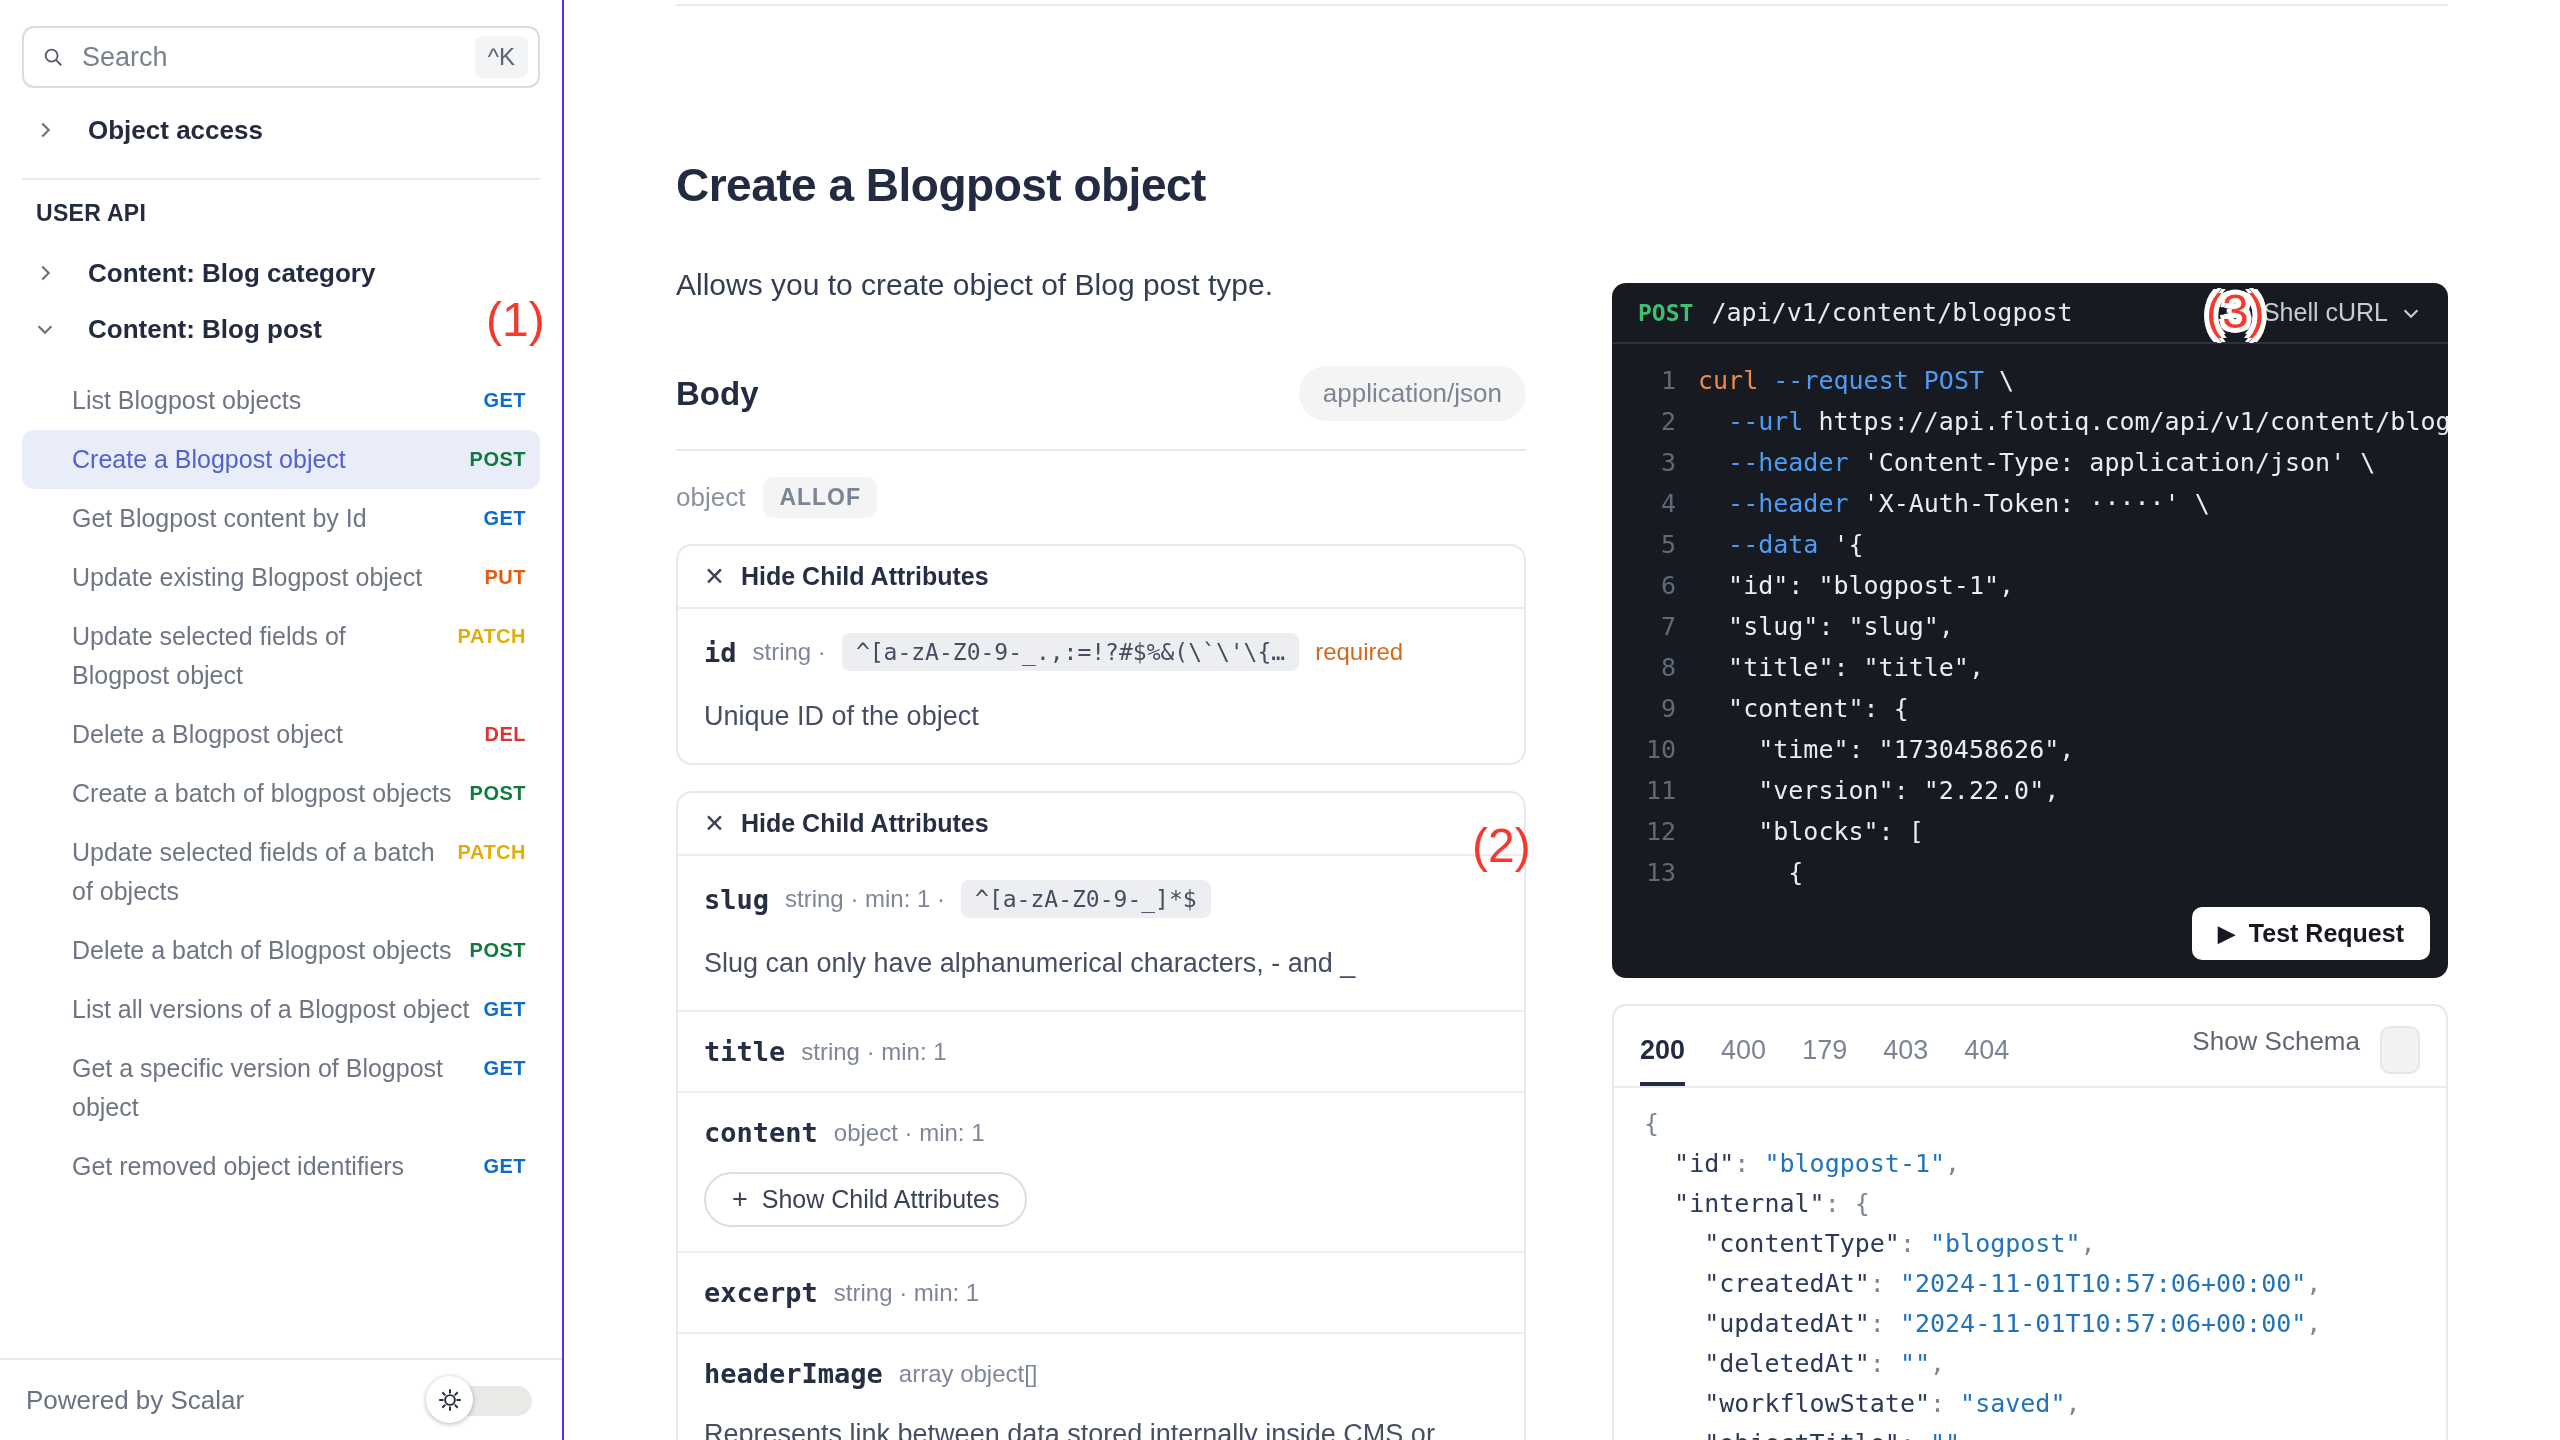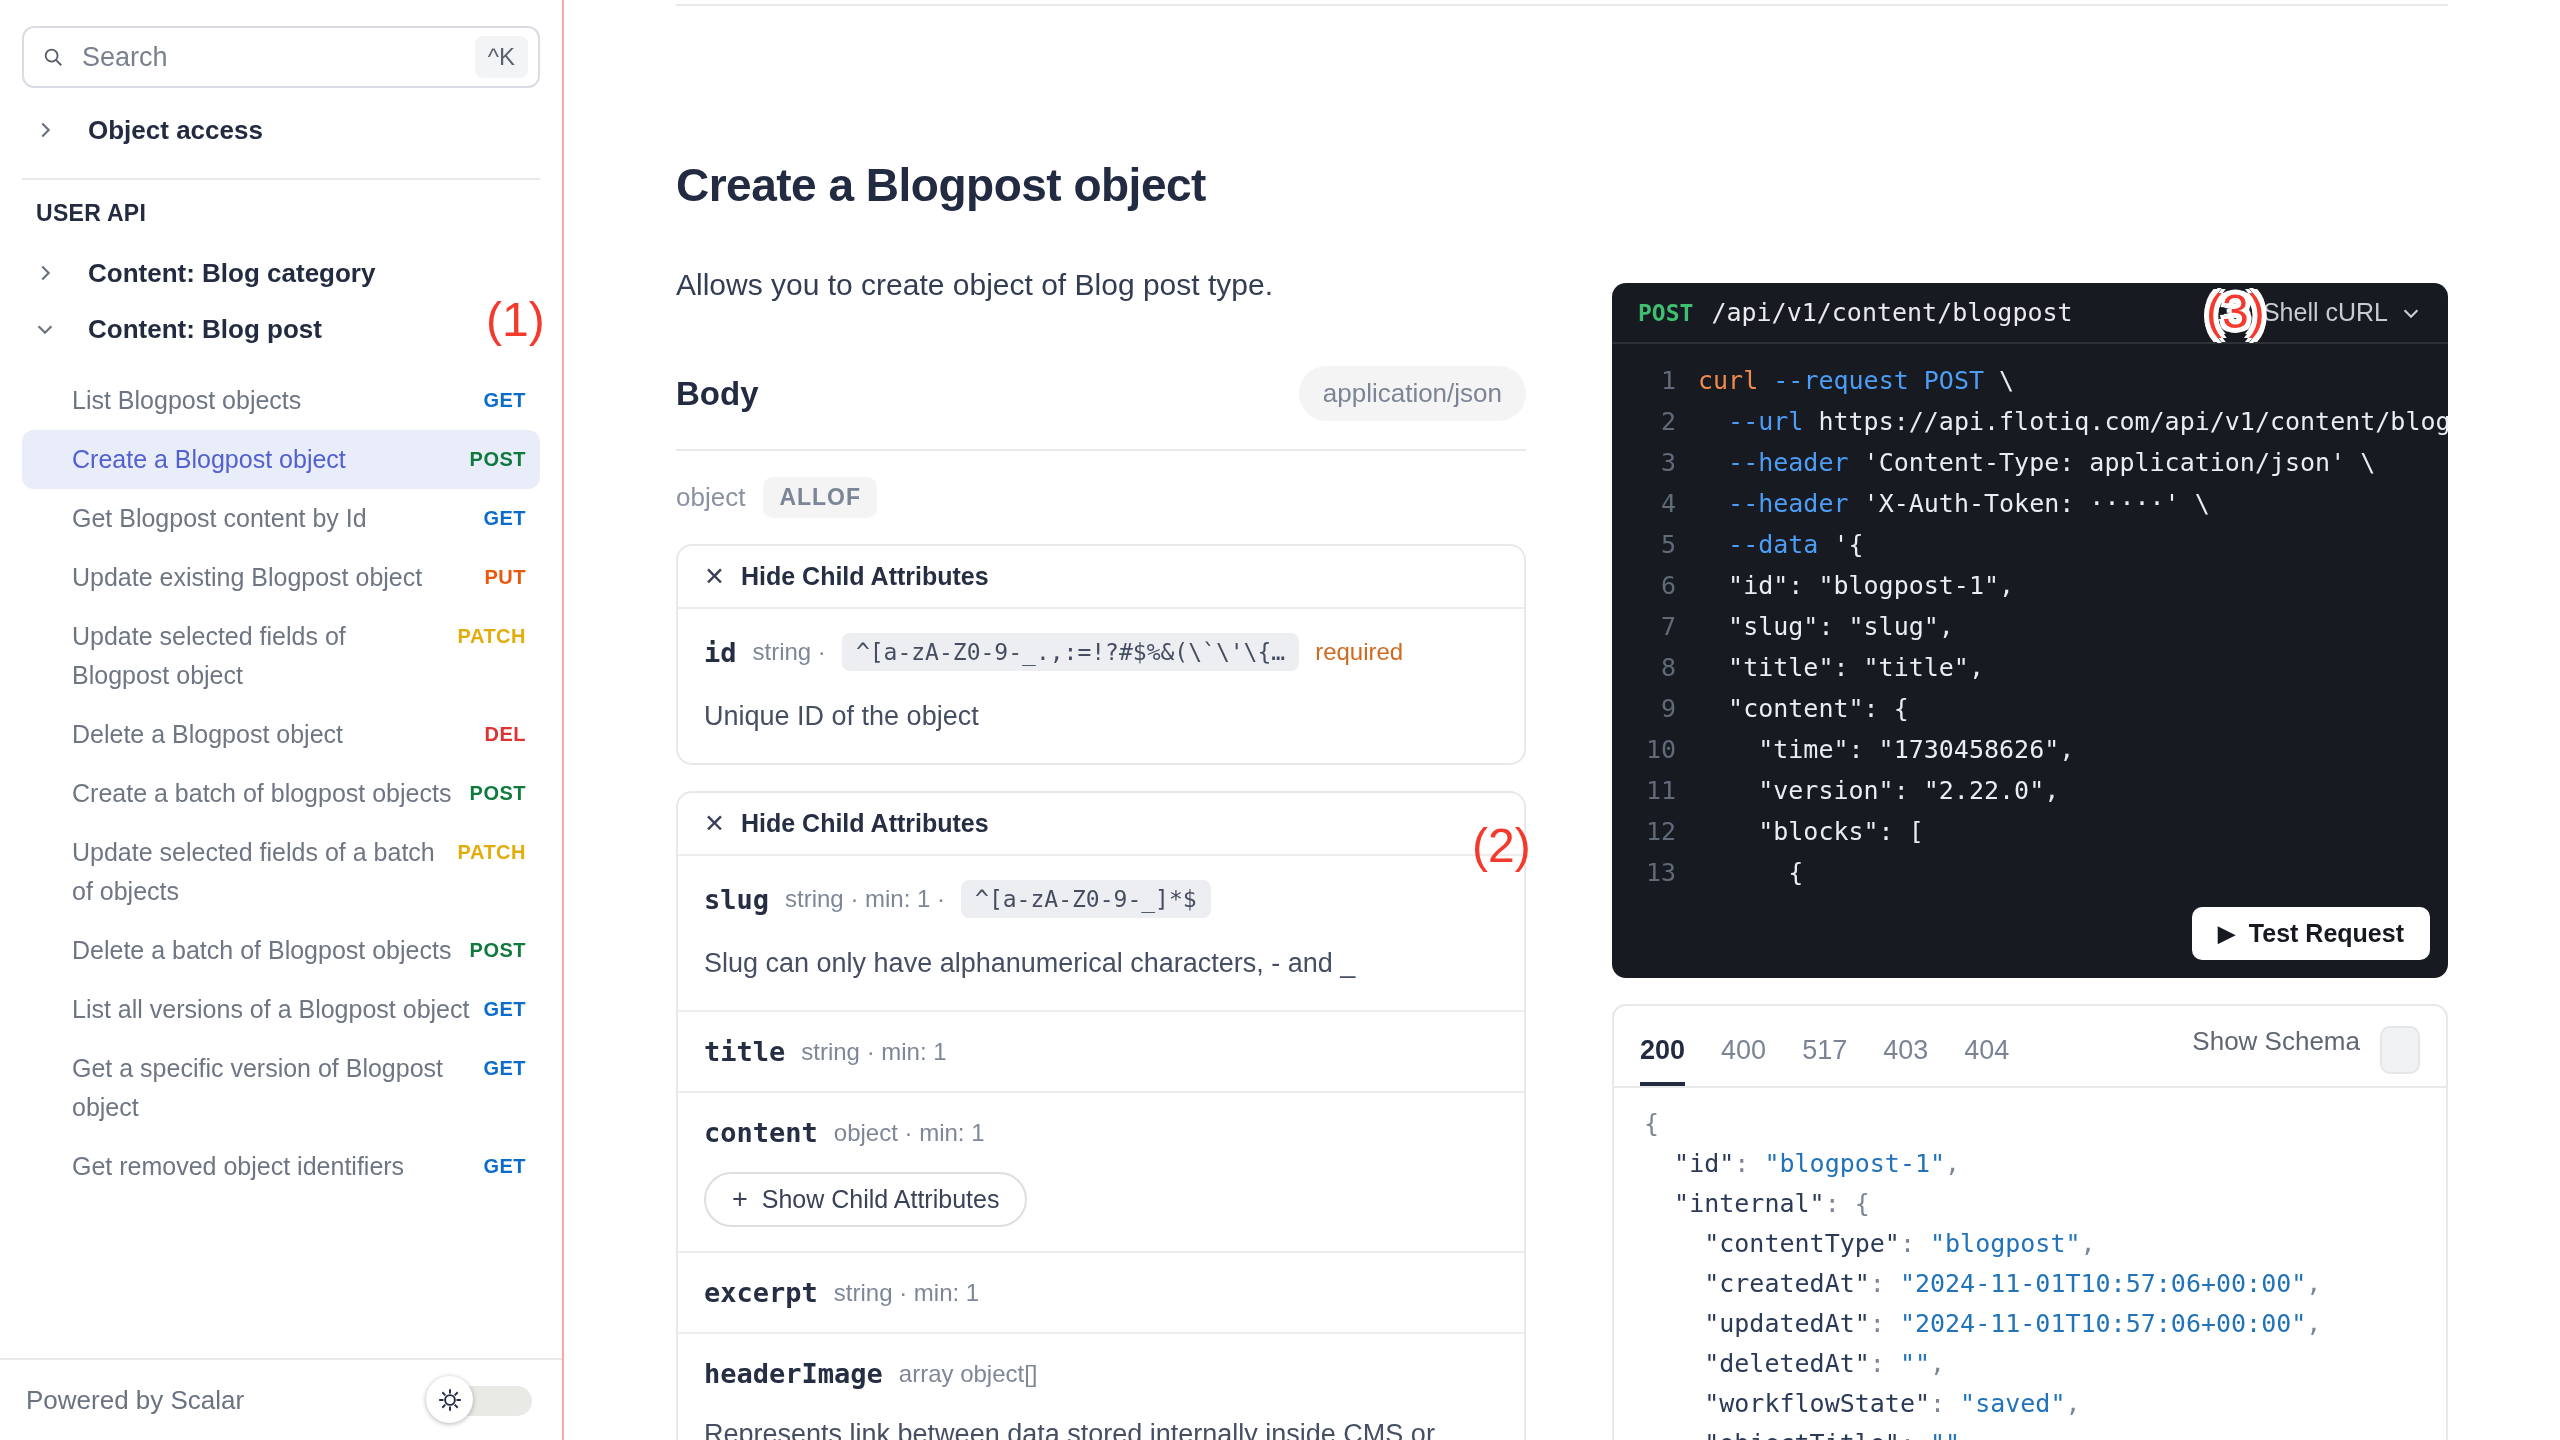--- a/index.html
+++ b/index.html
@@ -1,21 +1,21 @@
 <!DOCTYPE html>
 <html><head>
 <meta charset="utf-8">
 <style>
   html,body{margin:0;padding:0;}
   body{width:2560px;height:1440px;position:relative;overflow:hidden;background:#ffffff;
        font-family:"Liberation Sans",sans-serif;color:#232c44;}
 
   
   .sidebar{position:absolute;left:0;top:0;width:564px;height:1440px;background:#fff;
-           border-right:2px solid #fca5a5;display:flex;flex-direction:column;box-sizing:border-box;}
+           border-right:2px solid #6d28d9;display:flex;flex-direction:column;box-sizing:border-box;}
   .side-scroll{flex:1;padding:26px 22px 0;overflow:hidden;}
   .search-box{display:flex;align-items:center;gap:16px;height:62px;border:2px solid #d9dce2;
               border-radius:12px;padding:0 10px 0 18px;box-sizing:border-box;}
   .search-box input{border:none;outline:none;flex:1;font-size:27px;color:#3a4254;background:transparent;
                     font-family:"Liberation Sans",sans-serif;min-width:0;}
   .search-box input::placeholder{color:#79818f;}
   .kbd{background:#f3f4f5;border-radius:8px;padding:7px 13px;font-size:24px;color:#5b6270;}
   .side-row{display:flex;align-items:center;gap:20px;padding:9px 0 9px 12px;cursor:pointer;}
   .side-row .lbl{font-size:26px;font-weight:600;color:#222b40;line-height:38px;margin-left:12px;}
   .chev{width:22px;height:22px;flex:none;}
@@ -335,21 +335,21 @@
         <span>Test Request</span>
       </button>
     </div>
   </div>
 
   <div class="resp-card">
     <div class="resp-header" id="resp-tabs">
 
       <div class="resp-tab active">200</div>
         <div class="resp-tab">400</div>
-        <div class="resp-tab">517</div>
+        <div class="resp-tab">179</div>
         <div class="resp-tab">403</div>
         <div class="resp-tab">404</div>
         <div class="schema-toggle">
         <span>Show Schema</span>
         <div class="schema-box"></div>
       </div>
     </div>
     <div class="resp-body" id="resp-lines">
         <div class="resp-line"><span class="tok-pt">{</span></div>
         <div class="resp-line"><span class="tok-pt">  </span><span class="tok-k">"id"</span><span class="tok-pt">: </span><span class="tok-v">"blogpost-1"</span><span class="tok-pt">,</span></div>

